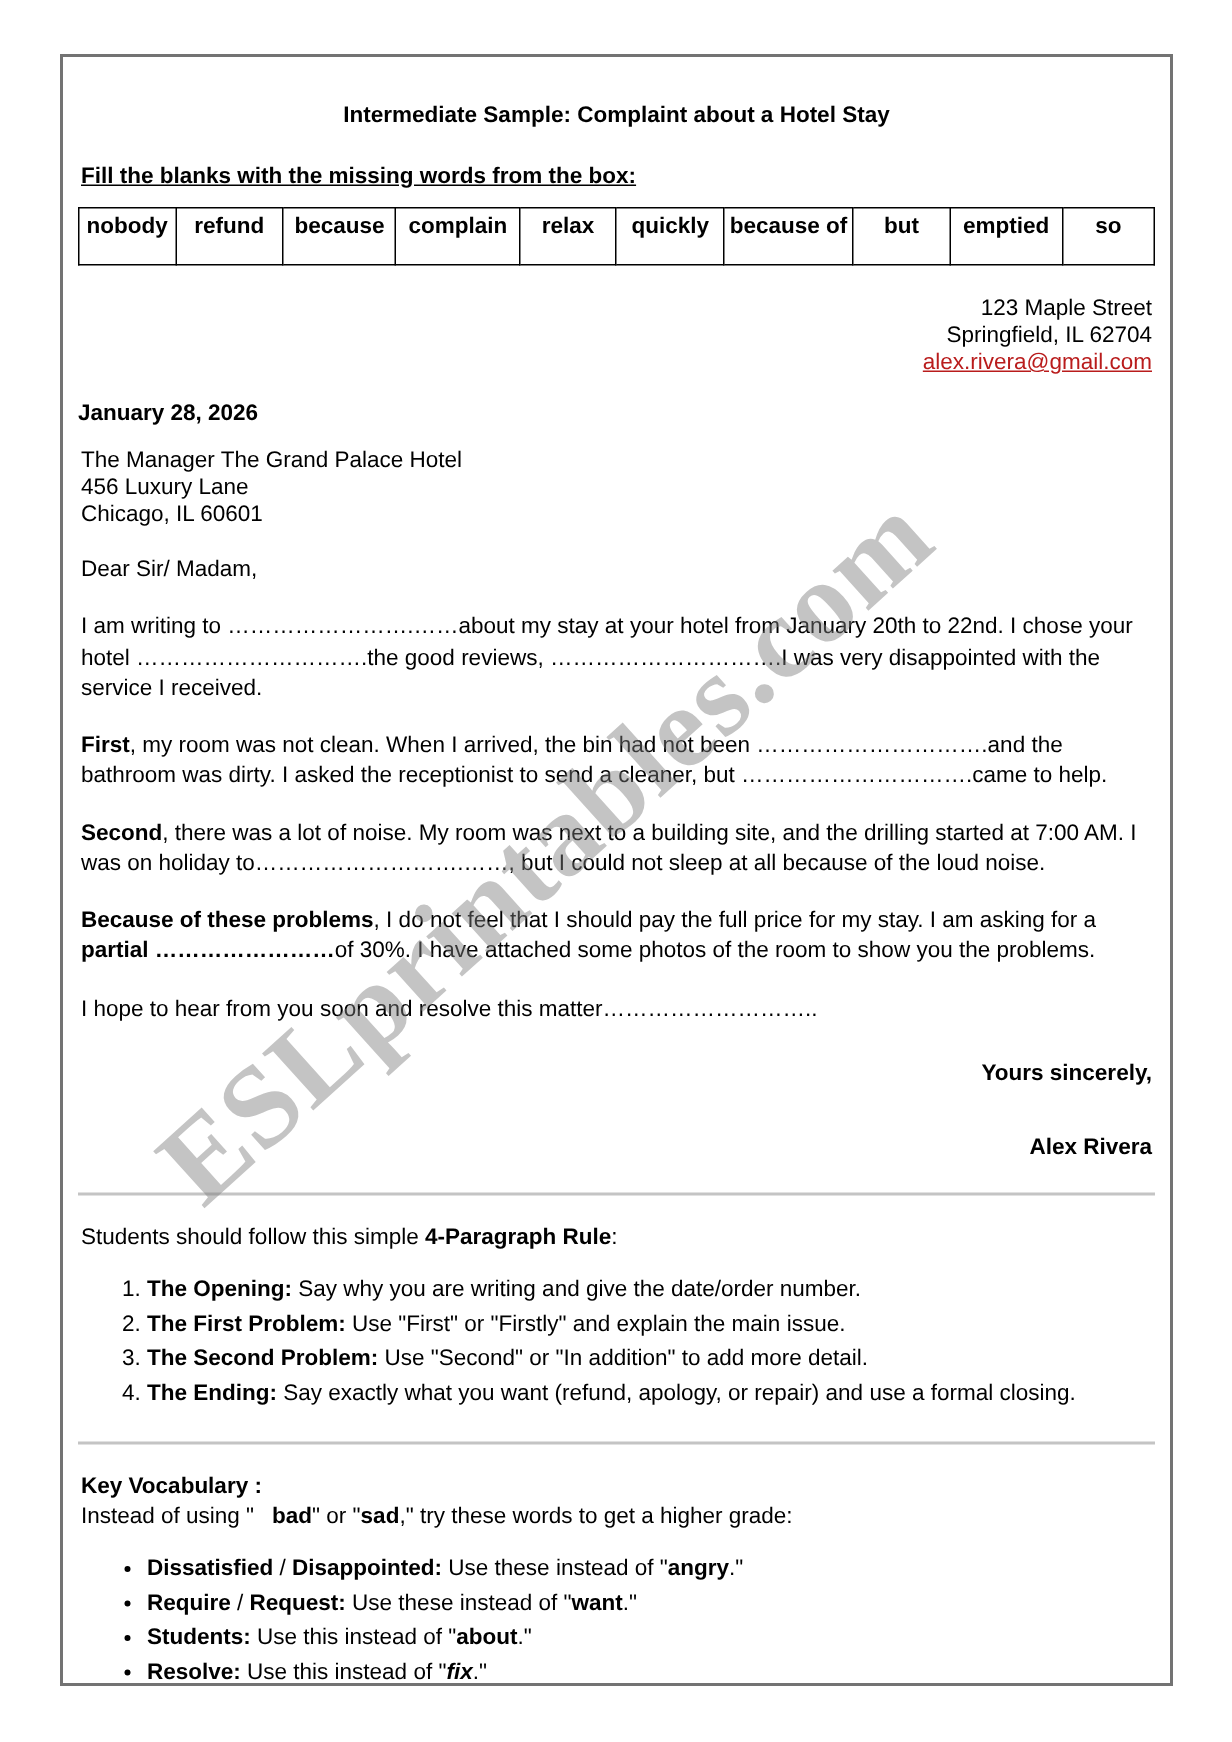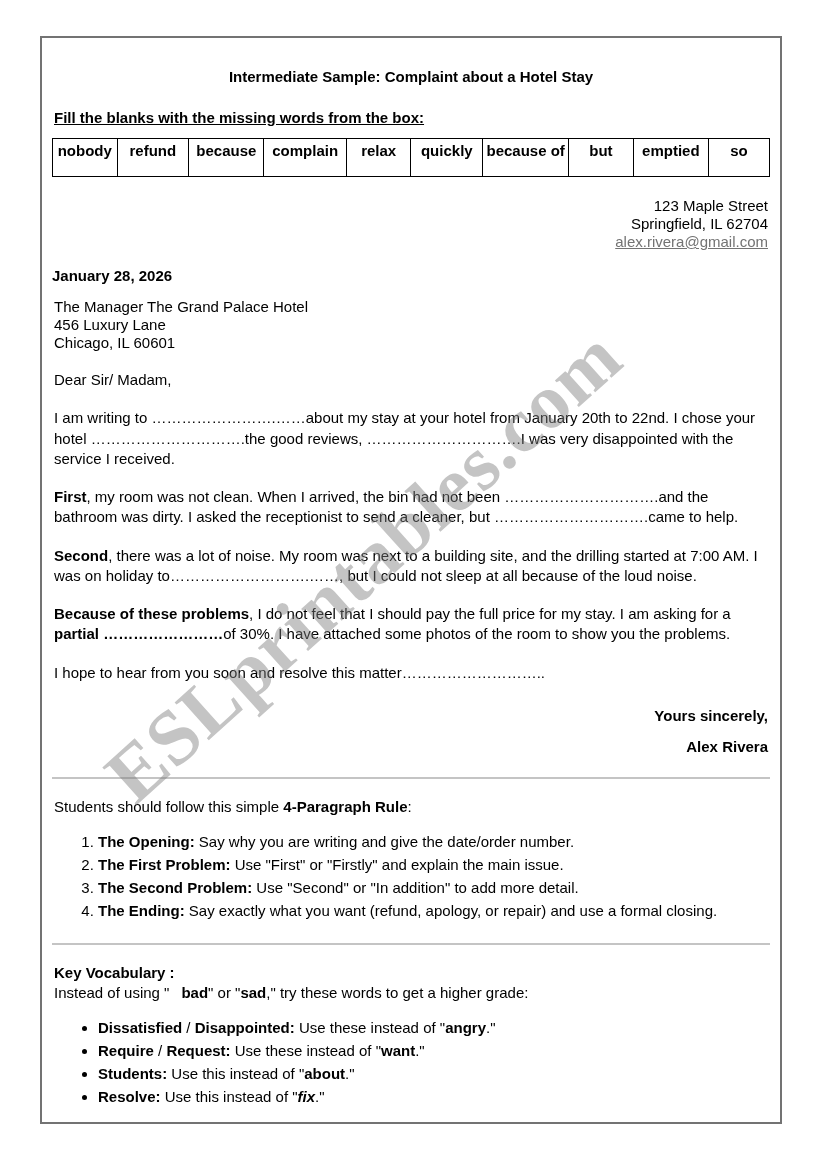--- a/index.html
+++ b/index.html
@@ -24,21 +24,21 @@
   .wordbox td {
     border: 1px solid #000; text-align: center; font-weight: bold;
     padding: 3px 2px; vertical-align: top; overflow: hidden; height: 38px;
   }
   .sender { text-align: right; margin: 20px 2px 0 0; line-height: 1.2; }
   a.email { color: #0563c1; text-decoration: underline; cursor: pointer; }
   .date { text-align: left; font-weight: bold; margin: 16px 2px 0 0; }
   .recipient { margin: 14px 0 0 2px; line-height: 1.2; }
   .para { margin: 18px 2px 0 2px; line-height: 1.35; }
   .closing { text-align: right; font-weight: bold; margin: 24px 2px 0 0; }
-  .closing.sig { margin-top: 14px; }
+  .closing.sig { margin-top: 32px; }
   hr.divider { border: none; border-top: 2px solid #c4c4c4; margin: 22px 0 18px 0; }
   ol.rules, ul.vocab { margin: 14px 0 0 0; padding-left: 46px; line-height: 1.4; }
   ol.rules li, ul.vocab li { margin: 0 0 2px 0; }
   .vocab-heading { font-weight: bold; margin: 0 2px; line-height: 1.3; }
   .vocab-intro { margin: 0 2px; line-height: 1.35; }
   .watermark {
     position: absolute; left: 118px; top: 742px;
     font-family: "Liberation Serif", "DejaVu Serif", serif;
     font-weight: bold; font-size: 78px;
     color: #7d7d7d; opacity: 0.45;
@@ -81,21 +81,21 @@
         <td>but</td>
         <td>emptied</td>
         <td>so</td>
       </tr>
     </tbody>
   </table>
 
   <div class="sender">
     <div>123 Maple Street</div>
     <div>Springfield, IL 62704</div>
-    <div><a class="email" style="color: #737373;">alex.rivera@gmail.com</a></div>
+    <div><a class="email" style="color: #b91c1c;">alex.rivera@gmail.com</a></div>
   </div>
 
   <div class="date">January 28, 2026</div>
 
   <div class="recipient">
     <div>The Manager The Grand Palace Hotel</div>
     <div>456 Luxury Lane</div>
     <div>Chicago, IL 60601</div>
   </div>
 

